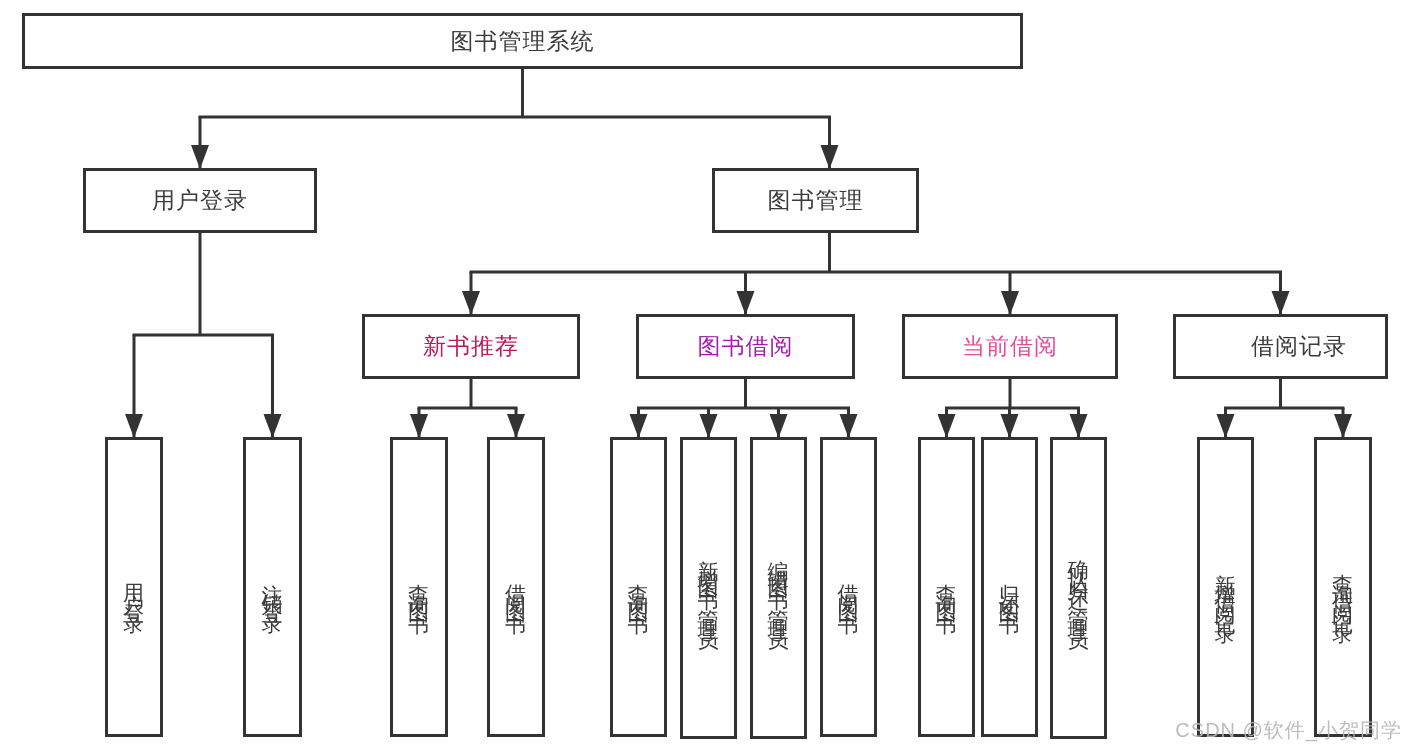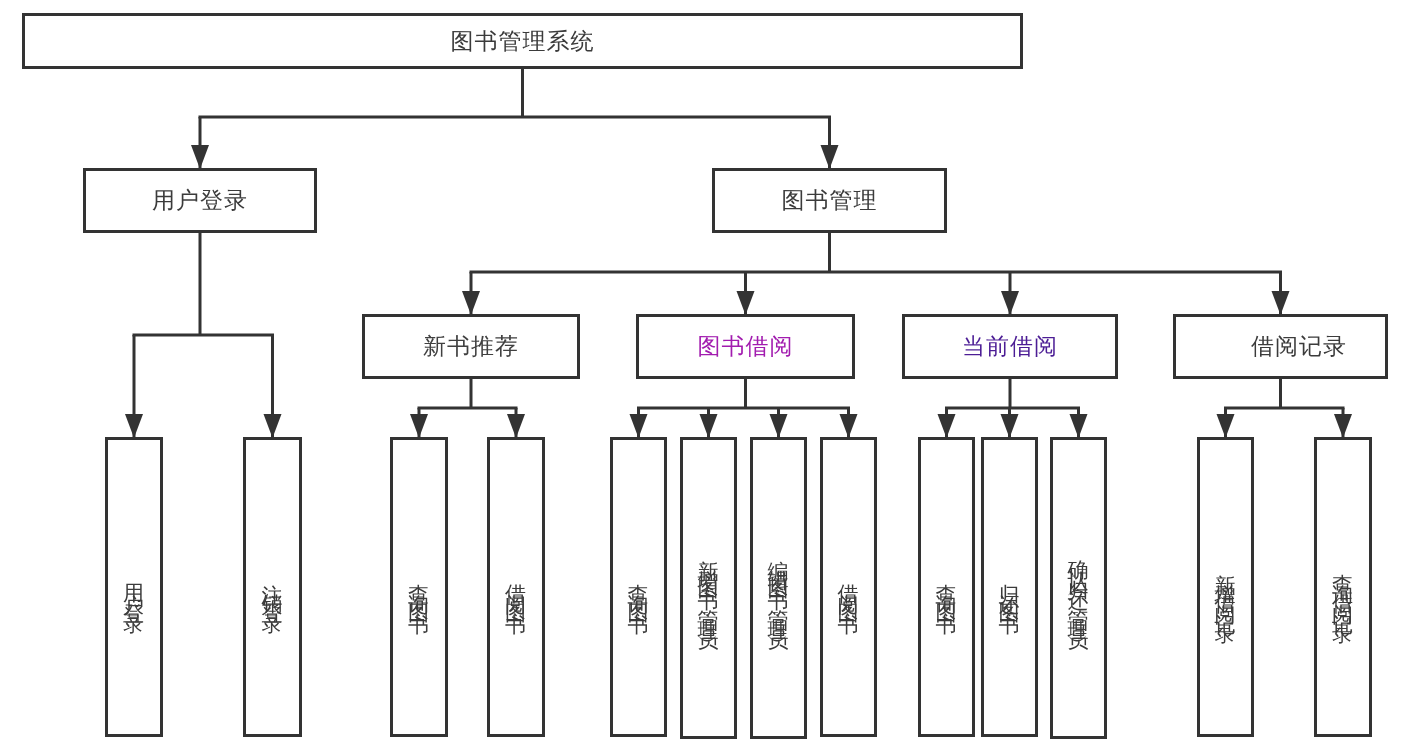--- a/index.html
+++ b/index.html
@@ -115,30 +115,30 @@
       <line x1="1343" y1="408" x2="1343" y2="437" stroke="#333333" stroke-width="3"></line>
       <polygon points="1343,438 1334,414 1352,414" fill="#333333"></polygon>
     </svg>
   <div id="nodes-layer">
       <div class="node h" style="left: 22px; top: 13px; width: 1001px; height: 56px; border-color: rgb(51, 51, 51); color: rgb(59, 59, 59);">
         <span class="label">图书管理系统</span>
       </div>
       <div class="node h" style="left: 83px; top: 168px; width: 234px; height: 65px; border-color: rgb(51, 51, 51); color: rgb(59, 59, 59);">
         <span class="label">用户登录</span>
       </div>
-      <div class="node h" style="left: 712px; top: 168px; width: 235px; height: 65px; border-color: rgb(51, 51, 51); color: rgb(59, 59, 59);">
+      <div class="node h" style="left: 712px; top: 168px; width: 207px; height: 65px; border-color: rgb(51, 51, 51); color: rgb(59, 59, 59);">
         <span class="label">图书管理</span>
       </div>
-      <div class="node h" style="left: 362px; top: 314px; width: 218px; height: 65px; border-color: rgb(51, 51, 51); color: #404040;">
+      <div class="node h" style="left: 362px; top: 314px; width: 218px; height: 65px; border-color: rgb(51, 51, 51); color: #be185d;">
         <span class="label">新书推荐</span>
       </div>
       <div class="node h" style="left: 636px; top: 314px; width: 219px; height: 65px; border-color: rgb(51, 51, 51); color: #a21caf;">
         <span class="label">图书借阅</span>
       </div>
-      <div class="node h" style="left: 902px; top: 314px; width: 216px; height: 65px; border-color: rgb(51, 51, 51); color: #4c1d95;">
+      <div class="node h" style="left: 902px; top: 314px; width: 216px; height: 65px; border-color: rgb(51, 51, 51); color: #ec4899;">
         <span class="label">当前借阅</span>
       </div>
       <div class="node h" style="left: 1173px; top: 314px; width: 215px; height: 65px; border-color: rgb(51, 51, 51); color: rgb(59, 59, 59); padding-left: 37px;">
         <span class="label">借阅记录</span>
       </div>
       <div class="node v" style="left: 105px; top: 437px; width: 58px; height: 300px; border-color: rgb(51, 51, 51); color: rgb(59, 59, 59);">
         <span class="label">用户登录</span>
       </div>
       <div class="node v" style="left: 243px; top: 437px; width: 59px; height: 300px; border-color: rgb(51, 51, 51); color: rgb(59, 59, 59);">
         <span class="label">注销登录</span>
@@ -170,13 +170,14 @@
       <div class="node v" style="left: 1050px; top: 437px; width: 57px; height: 302px; border-color: rgb(51, 51, 51); color: rgb(59, 59, 59);">
         <span class="label">确认归还（管理员）</span>
       </div>
       <div class="node v" style="left: 1197px; top: 437px; width: 57px; height: 300px; border-color: rgb(51, 51, 51); color: rgb(59, 59, 59);">
         <span class="label">新增借阅记录</span>
       </div>
       <div class="node v" style="left: 1314px; top: 437px; width: 58px; height: 300px; border-color: rgb(51, 51, 51); color: rgb(59, 59, 59);">
         <span class="label">查询借阅记录</span>
       </div>
     </div>
+  <div class="watermark">CSDN @软件_小贺同学</div>
 </div>
 
 </body></html>

